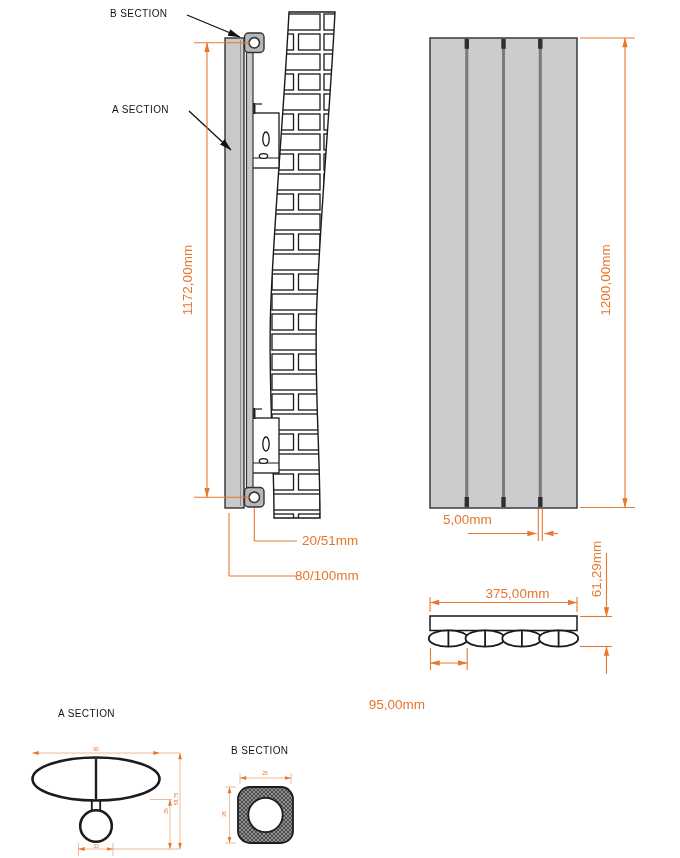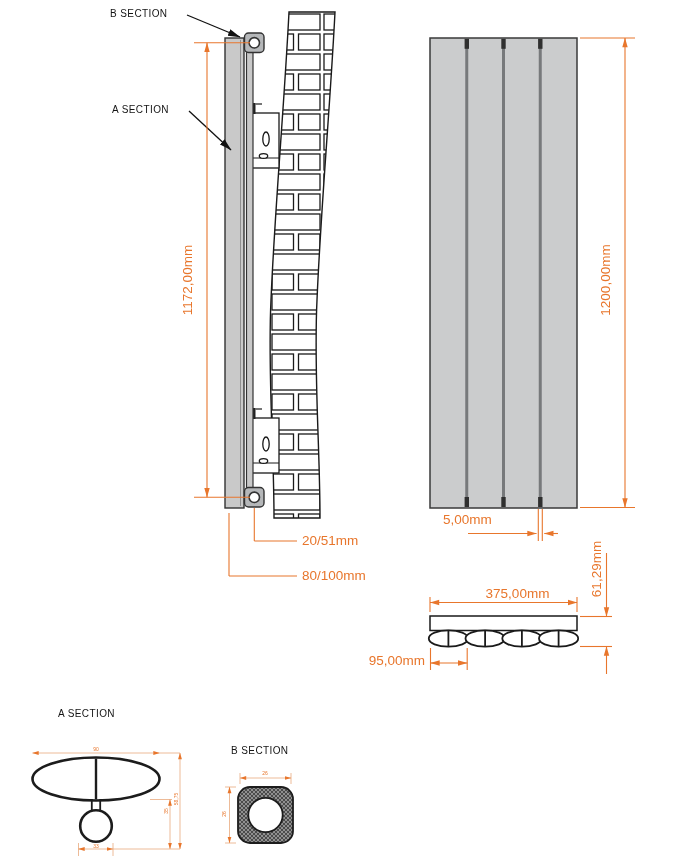--- a/index.html
+++ b/index.html
@@ -3,21 +3,21 @@
 <meta charset="utf-8">
 <style>
   html,body{margin:0;padding:0;background:#fff;}
   #canvas{position:relative;width:680px;height:858px;background:#ffffff;overflow:hidden;
           font-family:"Liberation Sans",sans-serif;}
   #draw{position:absolute;left:0;top:0;}
   .lbl{position:absolute;font-size:13.5px;line-height:14px;color:#E8762C;white-space:nowrap;}
   .title{color:#141414;font-size:10px;letter-spacing:.4px;}
   .rot{transform:rotate(-90deg);transform-origin:0 0;text-align:center;}
   .ctr{text-align:center;}
-  .rgt{text-align:right;}
+  .rgt{text-align:right;margin-top:44px;}
   .tiny{font-size:5px;line-height:5px;color:#E8762C;}
 </style>
 </head>
 <body>
 
 <div id="canvas">
 
 <svg id="draw" width="680" height="858" viewBox="0 0 680 858">
   <defs>
 
@@ -180,21 +180,21 @@
       <line x1="229.5" y1="787" x2="229.5" y2="843" marker-start="url(#oaSsm)" marker-end="url(#oaEsm)"></line>
     </g>
   </g>
 </svg>
 
 <div class="lbl title" style="left:110px;top:7px">B SECTION</div>
 <div class="lbl title" style="left:112px;top:103px">A SECTION</div>
 
 <div class="lbl rot ctr" style="left:181px;top:325px;width:90px">1172,00mm</div>
 <div class="lbl" style="left:302px;top:534px">20/51mm</div>
-<div class="lbl" style="left:302px;top:569px">80/100mm</div>
+<div class="lbl" style="left:295px;top:569px">80/100mm</div>
 
 <div class="lbl rot ctr" style="left:599px;top:325px;width:90px">1200,00mm</div>
 <div class="lbl" style="left:443px;top:513px">5,00mm</div>
 
 <div class="lbl ctr" style="left:444px;top:587px;width:147px">375,00mm</div>
 <div class="lbl rot ctr" style="left:590px;top:600px;width:62px">61,29mm</div>
 <div class="lbl rgt" style="left:345px;top:654px;width:80px">95,00mm</div>
 
 <div class="lbl title" style="left:58px;top:707px">A SECTION</div>
 <div class="tiny ctr" style="position:absolute;left:88px;top:746.5px;width:16px">90</div>

